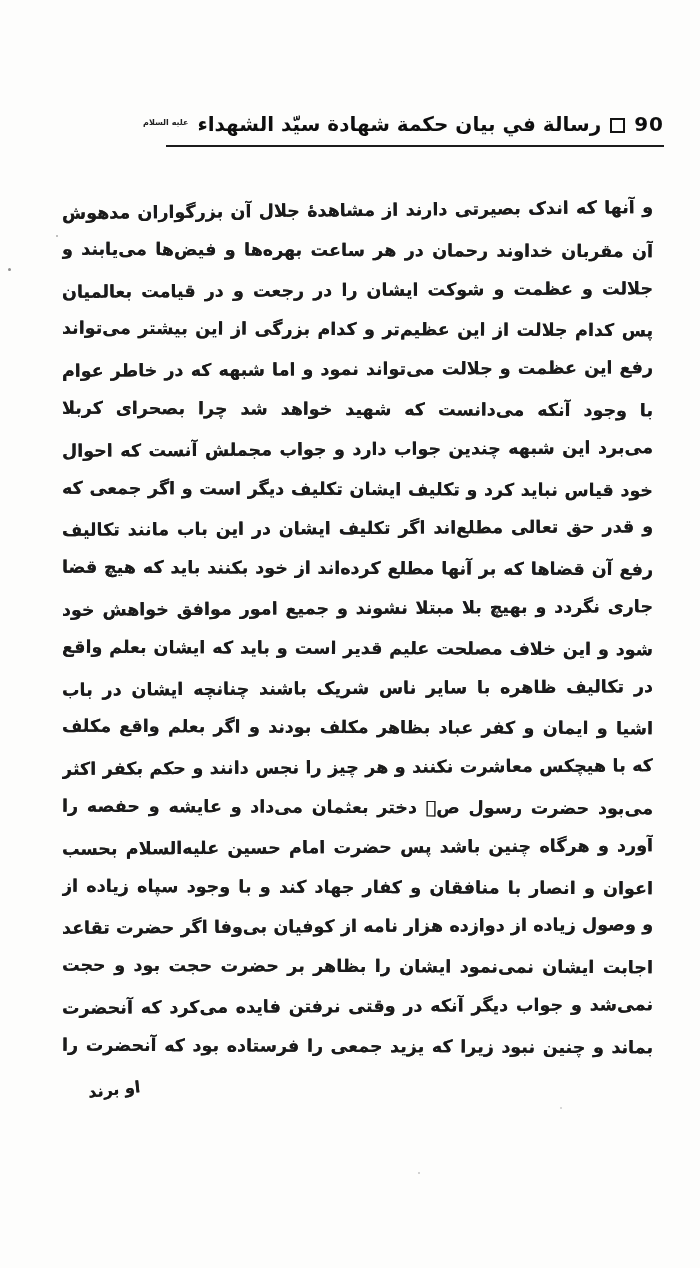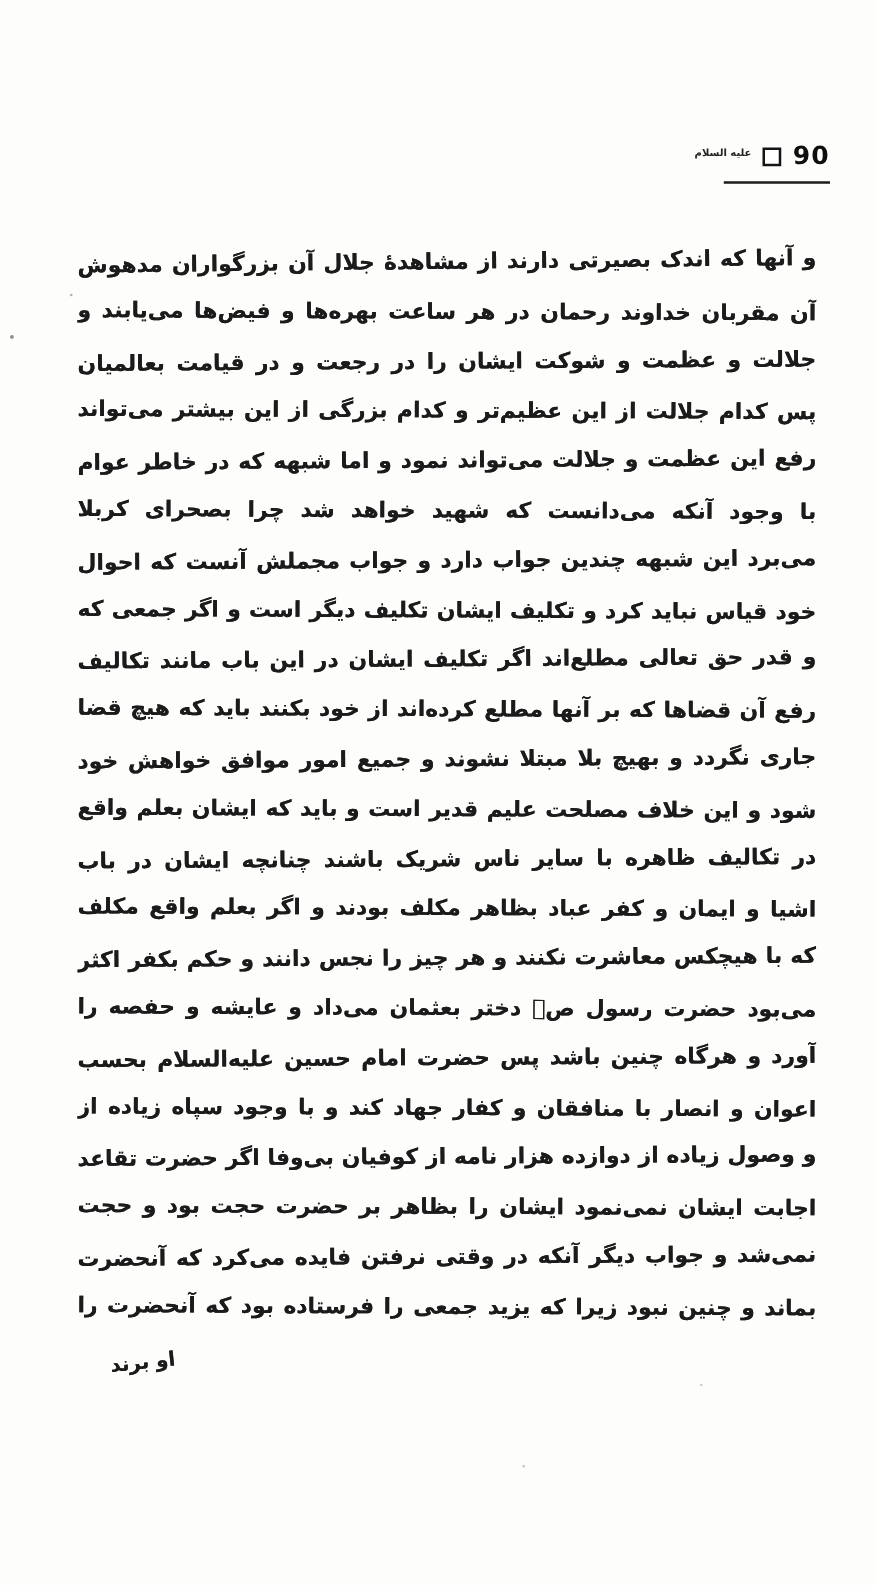--- a/index.html
+++ b/index.html
@@ -48,20 +48,21 @@
   .speck.s4{left:560px;top:1107px;width:2px;height:2px;background:rgba(90,90,90,0.3);}
 </style>
 </head>
 <body>
 
 <div class="page">
 
   <div class="header">
     <span class="pagenum">90</span>
     <span class="sq"></span>
+    <span class="title">رسالة في بيان حكمة شهادة سيّد الشهداء</span>
     <span class="honorific">عليه السلام</span>
   </div>
 
   <div class="manuscript">
       <div class="ms-line">و آنها که اندک بصیرتی دارند از مشاهدهٔ جلال آن بزرگواران مدهوش می‌گردند و از قرب معنوی</div>
       <div class="ms-line">آن مقربان خداوند رحمان در هر ساعت بهره‌ها و فیض‌ها می‌یابند و حق تعالی بزرگی و</div>
       <div class="ms-line">جلالت و عظمت و شوکت ایشان را در رجعت و در قیامت بعالمیان ظاهر خواهد ساخت</div>
       <div class="ms-line">پس کدام جلالت از این عظیم‌تر و کدام بزرگی از این بیشتر می‌تواند بود و کدام اذیت و اذلال</div>
       <div class="ms-line">رفع این عظمت و جلالت می‌تواند نمود و اما شبهه که در خاطر عوام می‌باشد که آنحضرت</div>
       <div class="ms-line">با وجود آنکه می‌دانست که شهید خواهد شد چرا بصحرای کربلا می‌رفت و اهل بیت خود را</div>

